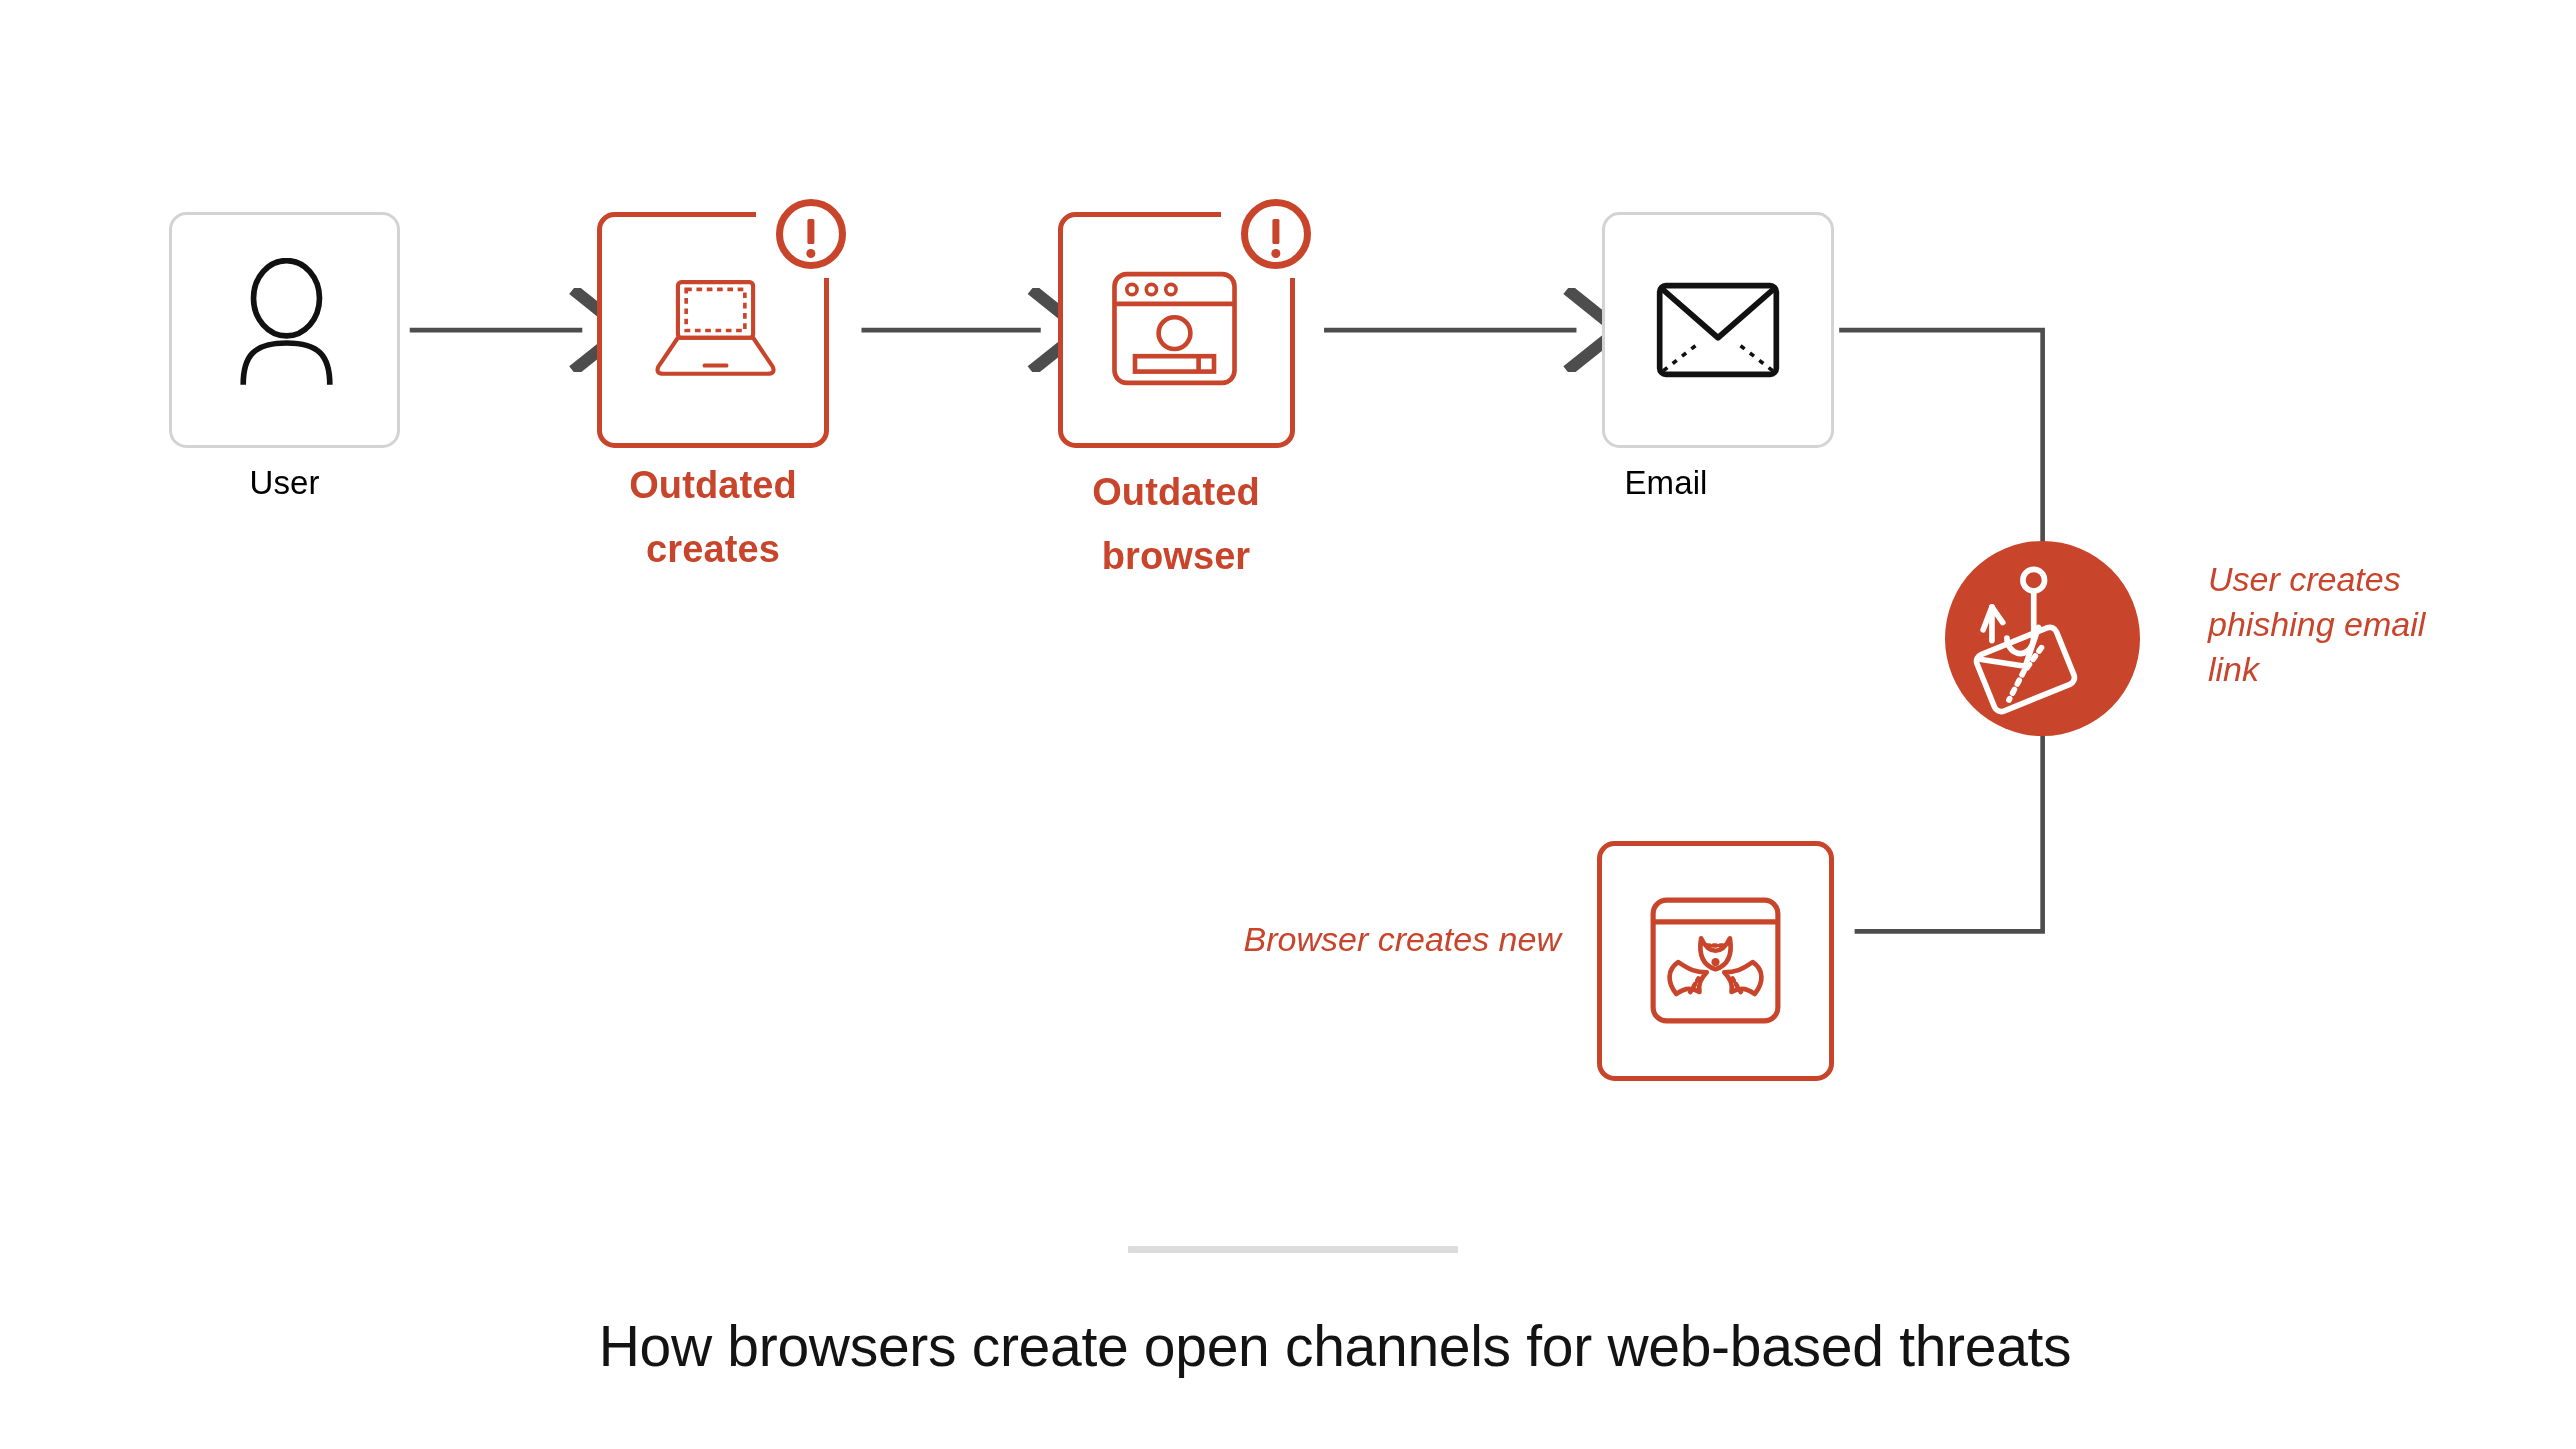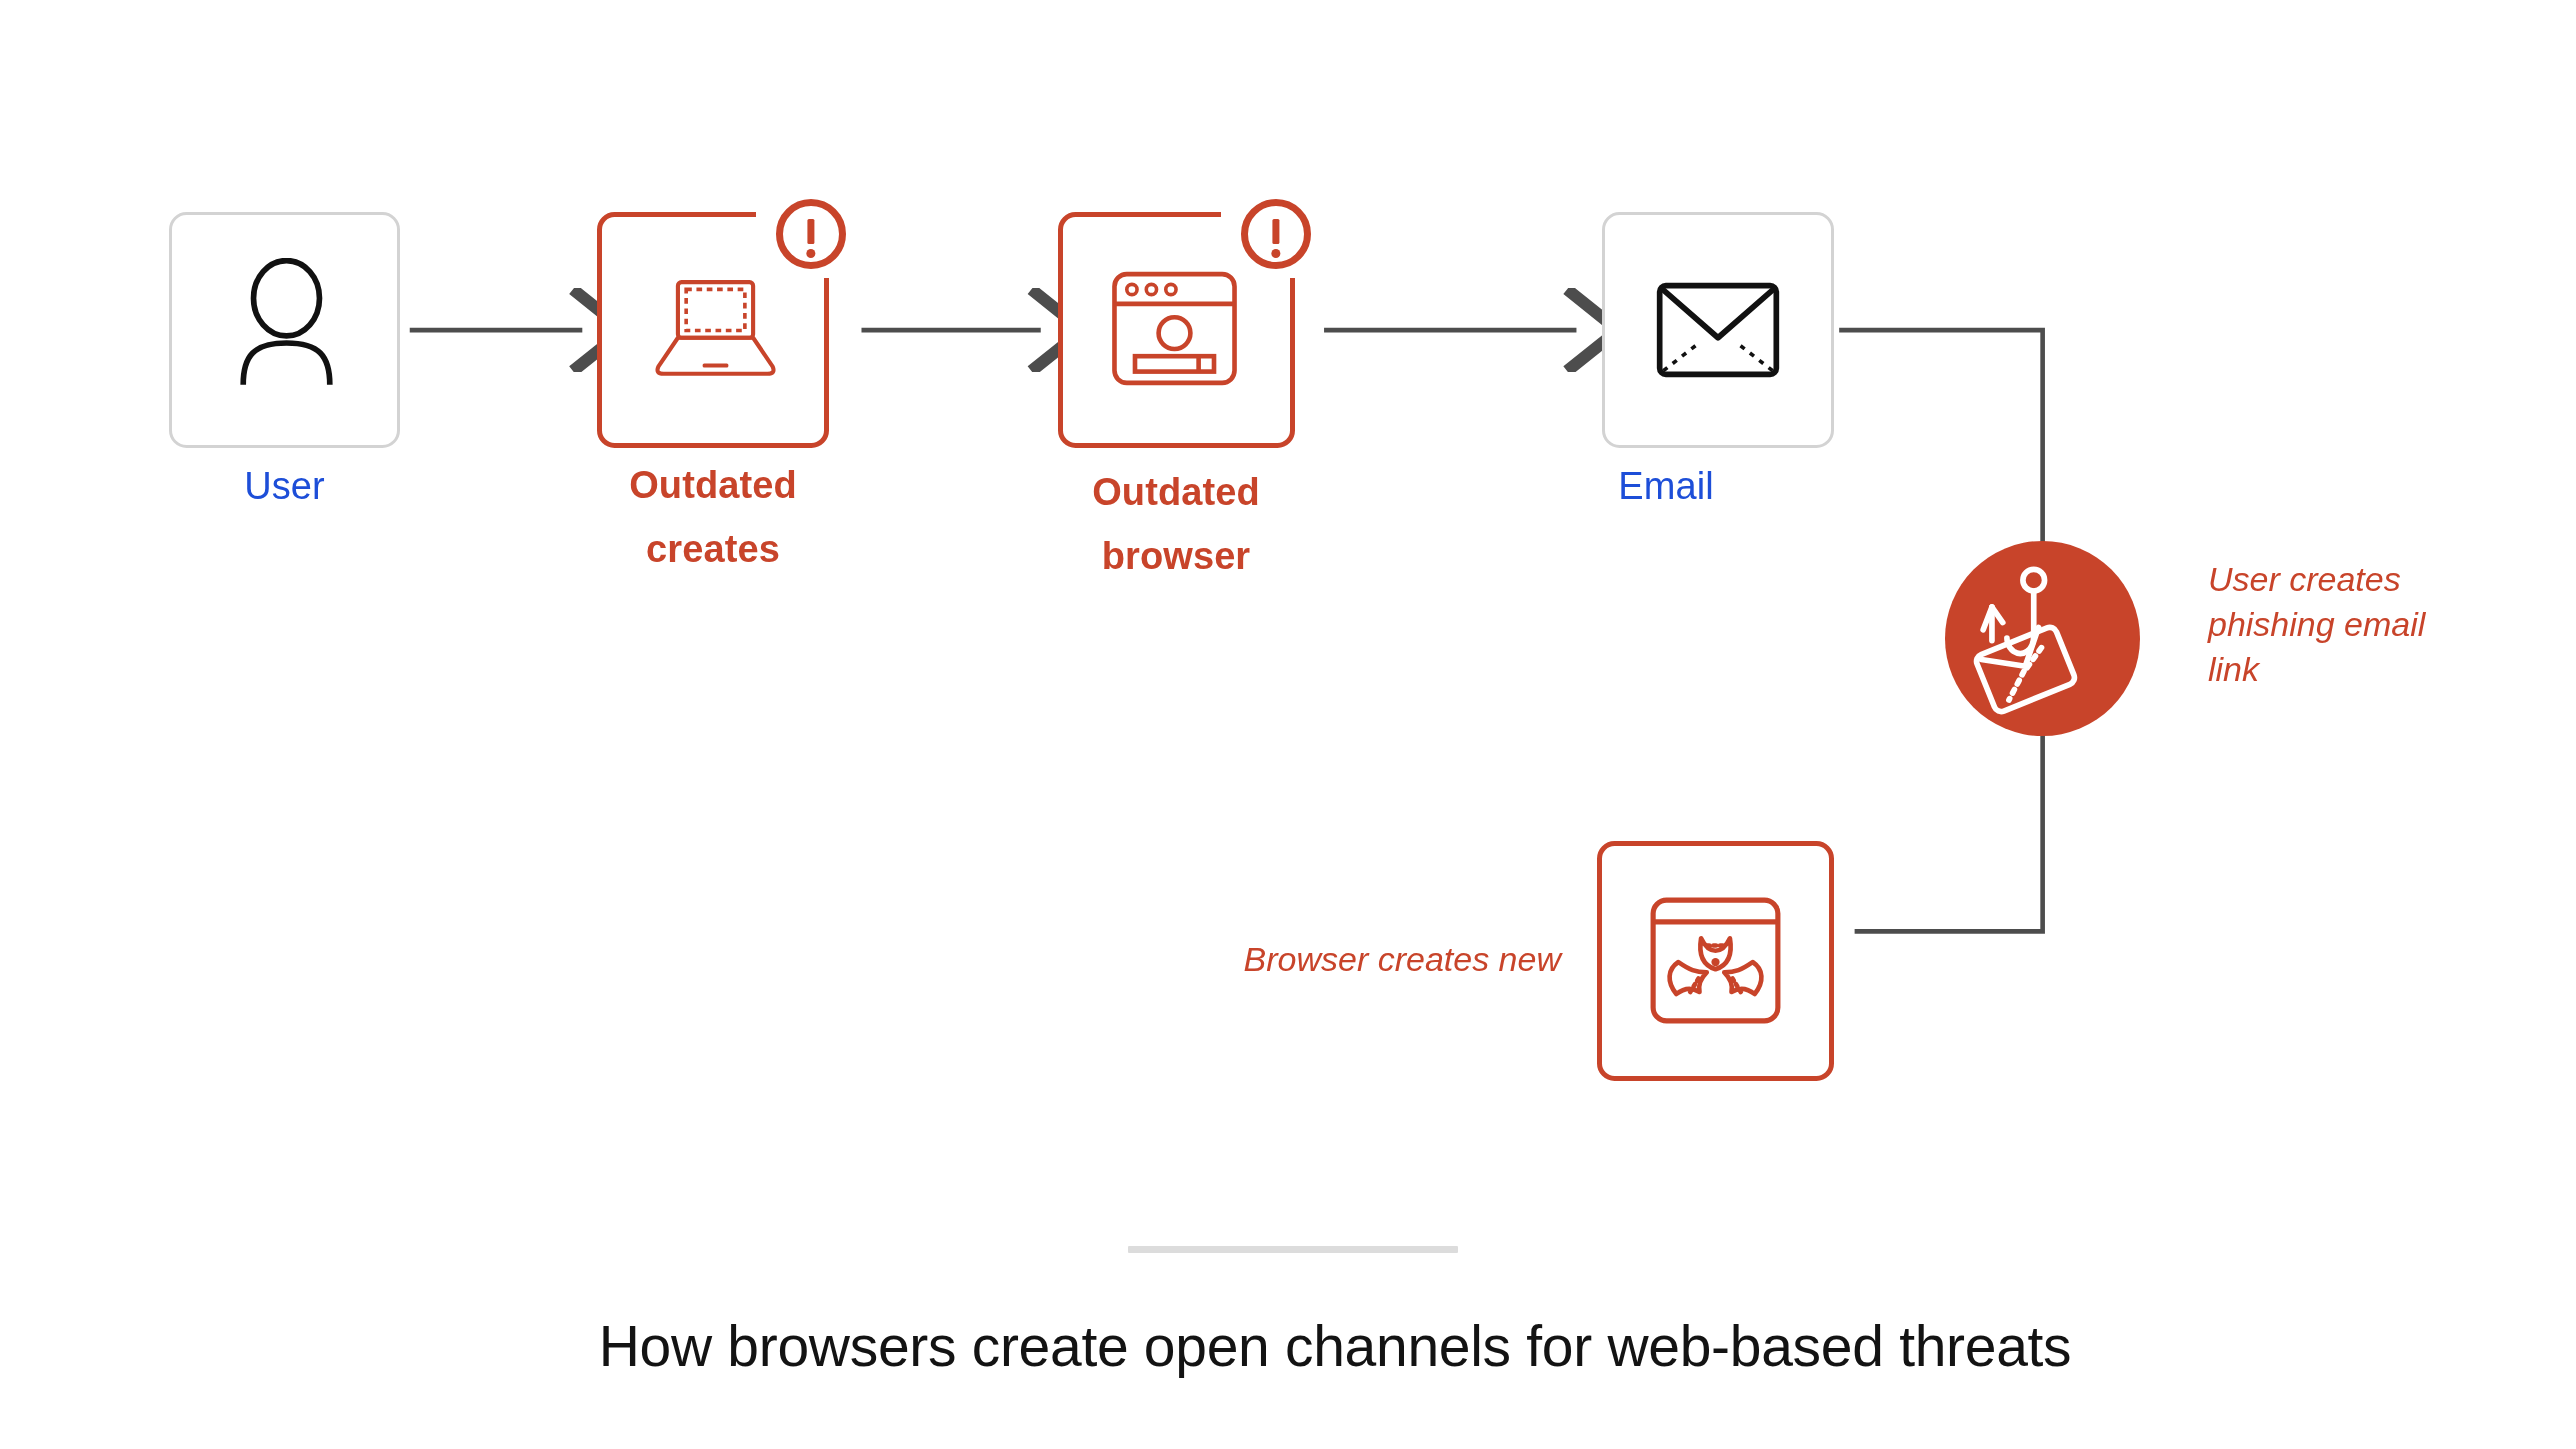--- a/index.html
+++ b/index.html
@@ -6,35 +6,35 @@
   body{width:2576px;height:1449px;position:relative;overflow:hidden;
        font-family:"Liberation Sans","DejaVu Sans",sans-serif;}
   .stage{position:absolute;inset:0;}
   .svgroot{position:absolute;left:0;top:0;width:2576px;height:1449px;}
 
   .node{position:absolute;}
   .nodebox{position:absolute;border-radius:17.5px;box-sizing:border-box;background:#ffffff;}
   .nodebox.grey{border:3.1px solid #d3d3d3;}
   .nodebox.orange{border:5.2px solid #c8442a;}
   .nodelabel{position:absolute;text-align:center;line-height:1.18;}
-  .nodelabel.dark{color:#1d4ed8;font-size:38px;font-weight:400;letter-spacing:0.1px;}
+  .nodelabel.dark{color:#000000;font-size:33px;font-weight:400;letter-spacing:0.1px;}
   .nodelabel.warn{color:#c8442a;font-size:38px;font-weight:700;letter-spacing:0.1px;}
 
   .badge{position:absolute;width:70px;height:70px;border-radius:50%;
          border:7.2px solid #c8442a;box-sizing:border-box;background:#ffffff;}
   .badge .bang{position:absolute;left:50%;top:13.4px;transform:translateX(-50%);
                width:7.2px;height:25px;background:#c8442a;border-radius:1.5px;}
   .badge .dot{position:absolute;left:50%;top:43px;transform:translateX(-50%);
               width:9.3px;height:9.3px;background:#c8442a;border-radius:50%;}
 
   .circleicon{position:absolute;width:195px;height:195px;border-radius:50%;background:#c8442a;}
 
   .annot{position:absolute;color:#c8442a;font-style:italic;font-size:34px;line-height:1.32;}
   .annot.right{text-align:left;}
-  .annot.left{text-align:right;margin-top:20px;}
+  .annot.left{text-align:right;}
 
   .divider{position:absolute;background:#dcdcdc;border-radius:1px;}
   .caption{position:absolute;width:100%;text-align:center;color:#131313;
            font-size:57px;font-weight:400;letter-spacing:-0.3px;}
   .iconwrap{position:absolute;}
 </style>
 </head>
 <body>
 
 <div class="stage">

